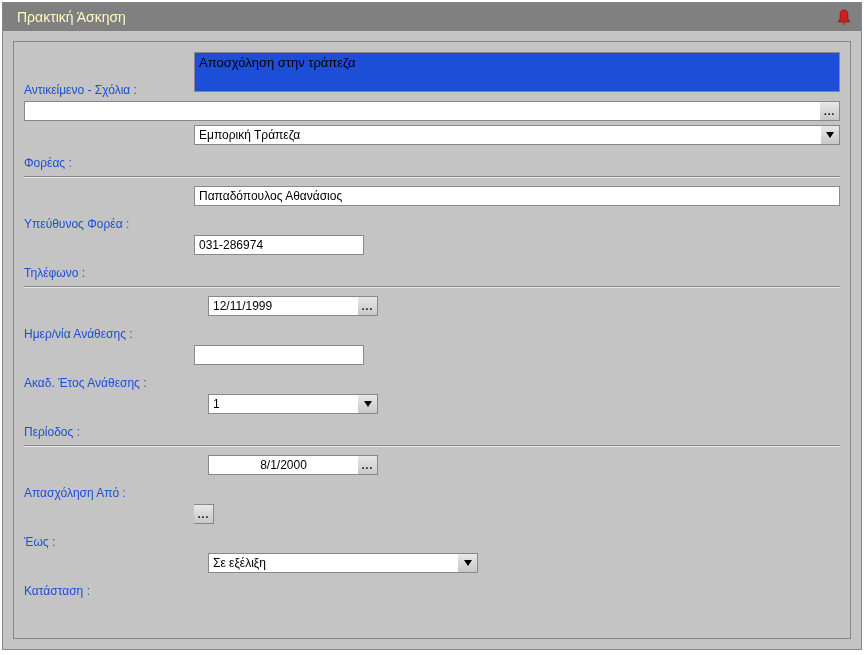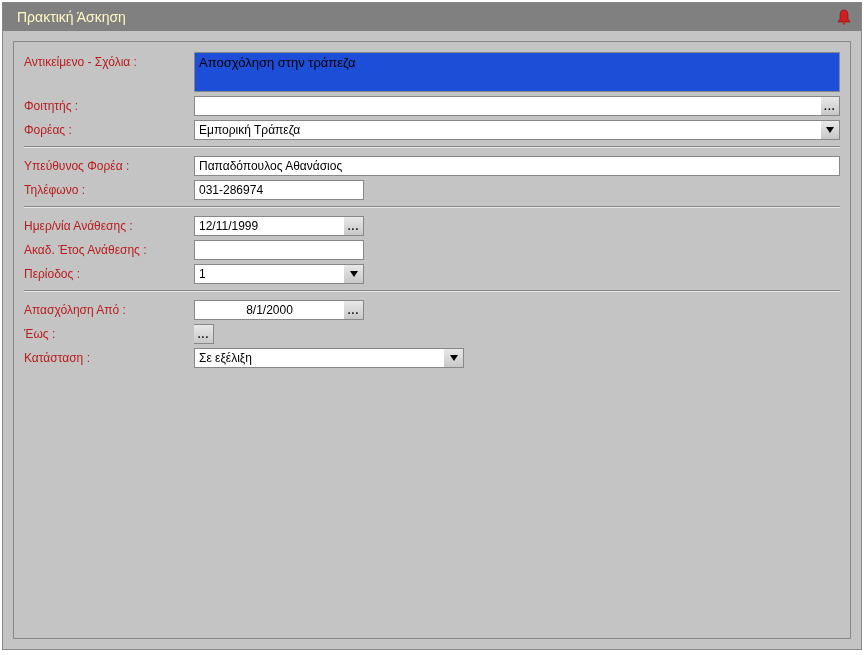--- a/index.html
+++ b/index.html
@@ -49,24 +49,25 @@
       padding: 10px 10px 10px 10px;
     }
     .row {
       display: flex;
       align-items: flex-start;
       margin-bottom: 4px;
     }
     .row.tall { align-items: flex-start; }
     .label {
       width: 170px;
-      color: #b91c1c;
+      color: #1d4ed8;
       padding-top: 3px;
       font-size: 12px;
       flex-shrink: 0;
+      margin-top: 28px;
     }
     .label.indent {
       padding-right: 18px;
     }
     .field {
       flex: 1;
       display: flex;
       align-items: stretch;
     }
     .text-input {
@@ -123,20 +124,21 @@
       height: 1px;
       border-top: 1px solid #888;
       border-bottom: 1px solid #e8e8e8;
       margin: 6px 0 8px 0;
     }
     .combo {
       display: flex;
     }
     .combo .text-input {
       border-right: 1px solid #888;
+      margin-left: 14px;
     }
   </style>
 </head>
 <body>
 
 <div class="window">
   <div class="titlebar">
     <span>Πρακτική Άσκηση</span>
     <span class="bell-icon">
       <svg viewBox="0 0 14 16">
@@ -150,21 +152,20 @@
     <div class="panel">
 
       <div class="row tall">
         <div class="label">Αντικείμενο - Σχόλια :</div>
         <div class="field">
           <textarea class="textarea" style="">Αποσχόληση στην τράπεζα</textarea>
         </div>
       </div>
 
       <div class="row">
-        <div class="label">Φοιτητής :</div>
         <div class="field">
           <input class="text-input w-full" style="border-right: none;">
           <div class="btn-picker">...</div>
         </div>
       </div>
 
       <div class="row">
         <div class="label">Φορέας :</div>
         <div class="field">
           <input class="text-input w-full" style="border-right: none;" value="Εμπορική Τράπεζα">

